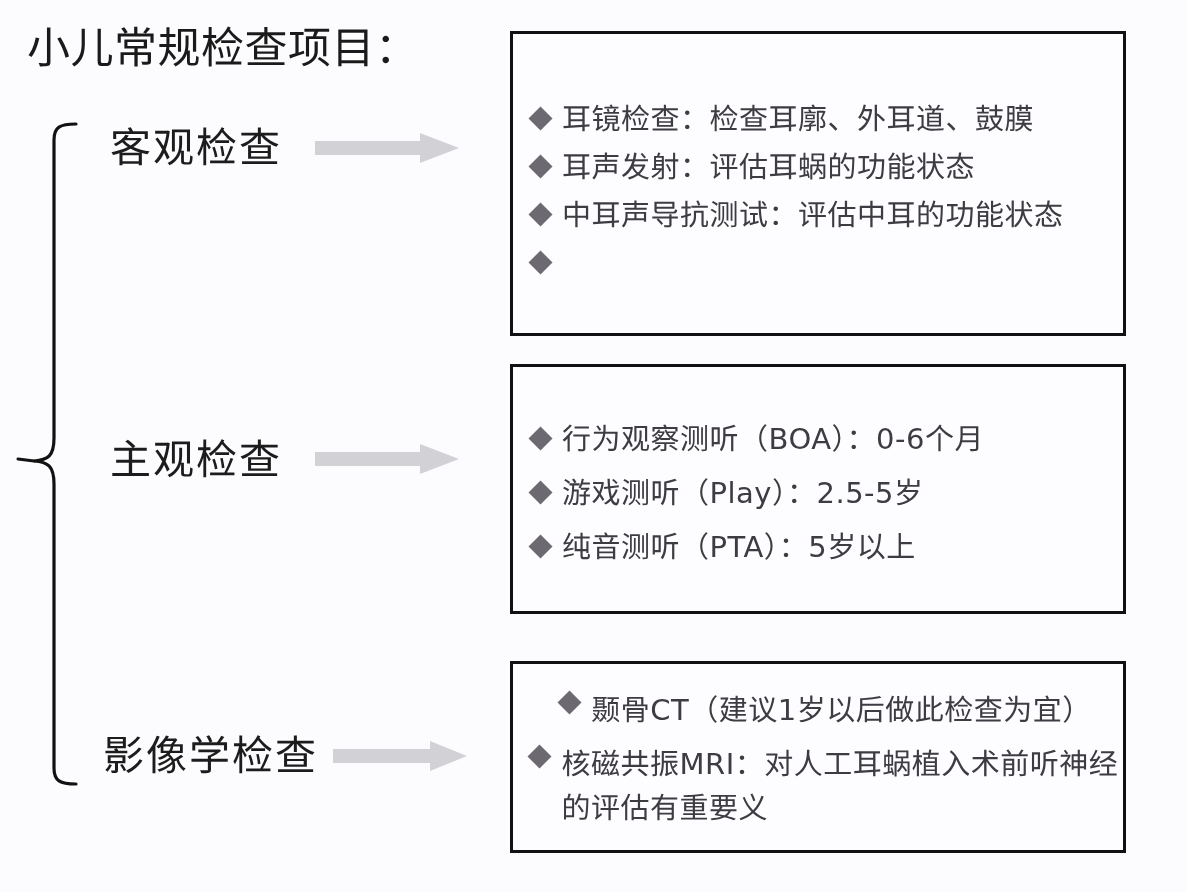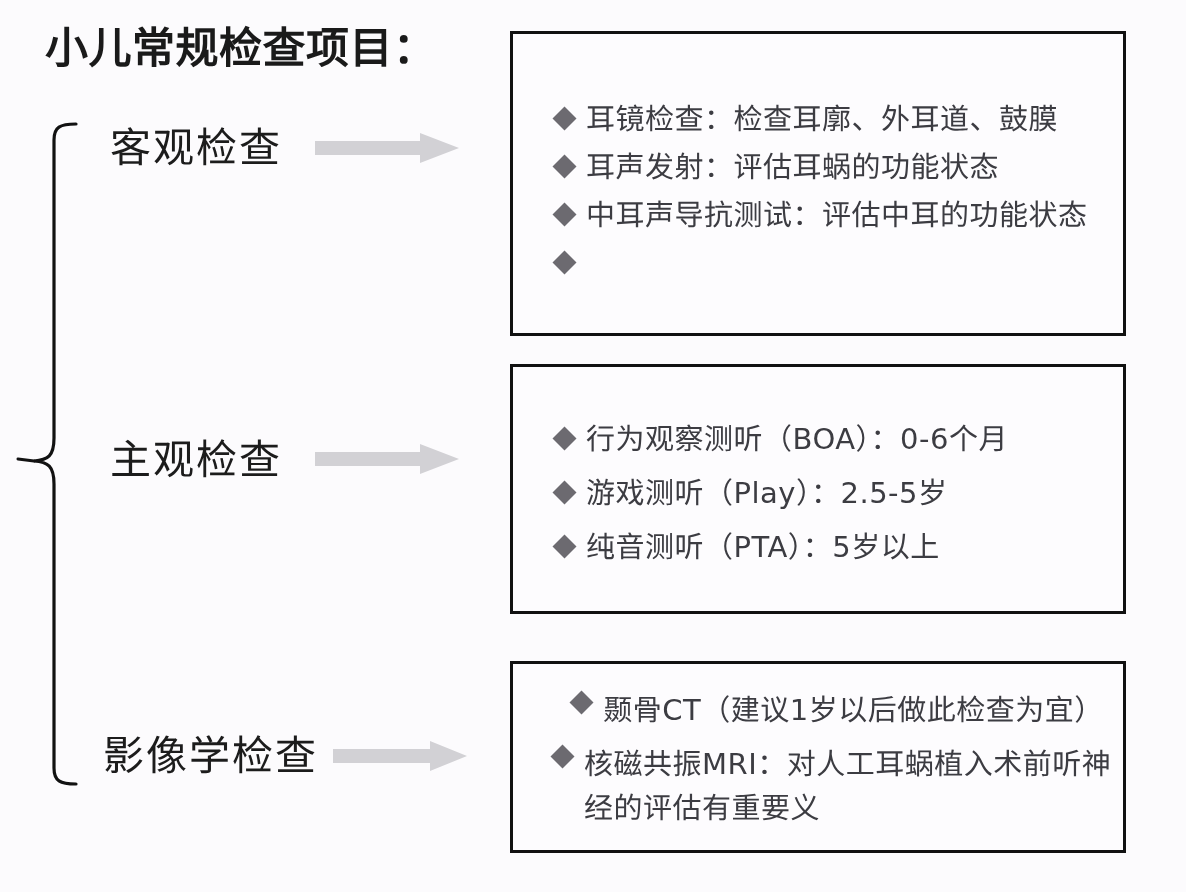--- a/index.html
+++ b/index.html
@@ -21,24 +21,24 @@
     position: absolute;
     left: 0;
     top: 0;
     width: 1186px;
     height: 892px;
   }
 
   
   .page-title {
     position: absolute;
-    left: 45px;
+    left: 27px;
     top: 22px;
     font-family: "Liberation Serif", "DejaVu Serif", serif;
-    font-weight: bold;
+    font-weight: normal;
     font-size: 43px;
     line-height: 54px;
     color: #1a1a1a;
     letter-spacing: 0.5px;
     white-space: nowrap;
   }
 
   
   .brace-svg {
     position: absolute;
@@ -69,21 +69,20 @@
   .arrow-svg.a2 { left: 312px; top: 442px;  width: 150px; height: 34px; }
   .arrow-svg.a3 { left: 330px; top: 739px;  width: 140px; height: 34px; }
 
   
   .content-box {
     position: absolute;
     left: 510px;
     box-sizing: border-box;
     border: 3px solid #111111;
     background: #fdfcfe;
-    padding-left: 24px;
   }
   .content-box.b1 { top: 31px;  width: 616px; height: 305px; }
   .content-box.b2 { top: 364px; width: 616px; height: 250px; }
   .content-box.b3 { top: 661px; width: 616px; height: 192px; }
 
   .bullet-list {
     list-style: none;
     margin: 0;
     padding: 0;
     height: 100%;

